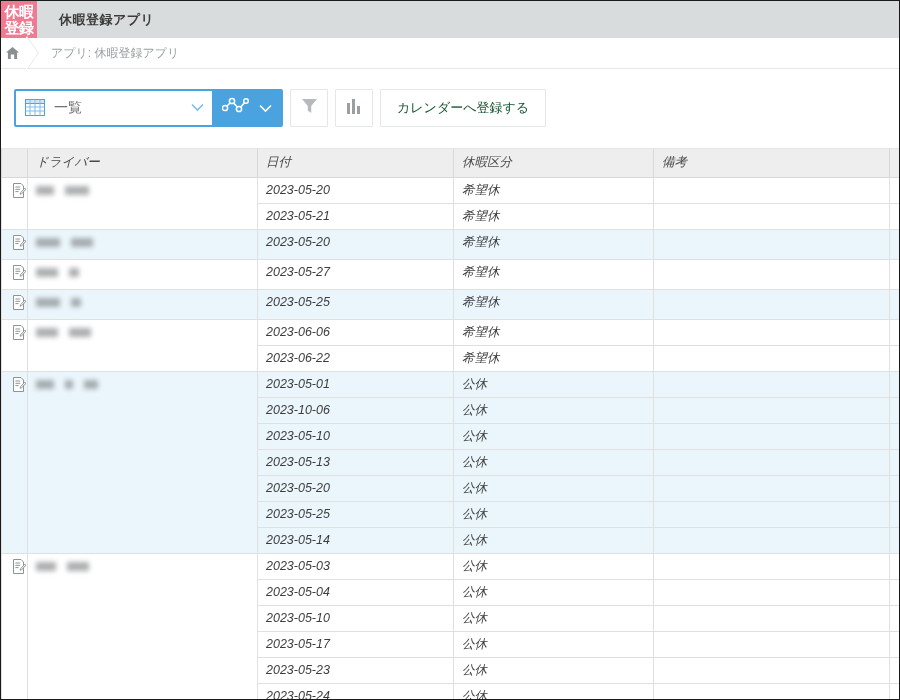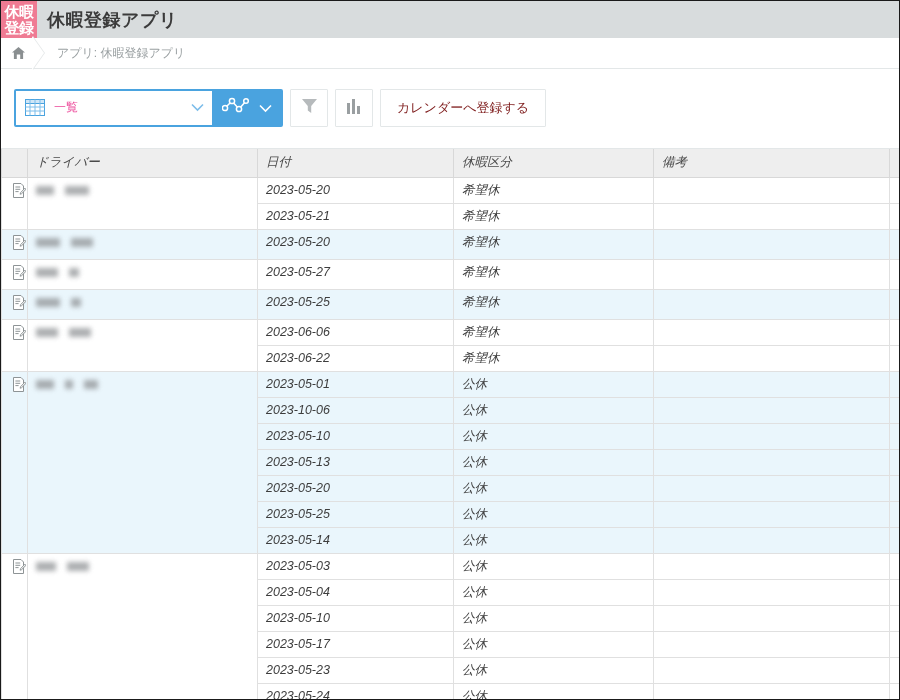--- a/index.html
+++ b/index.html
@@ -18,52 +18,52 @@
     background: #fff;
   }
 
   
   .app-header {
     height: 37px;
     background: #d8dcdd;
     display: flex;
     align-items: center;
     position: relative;
+    gap: 12px;
   }
   .app-icon {
     width: 36px; height: 37px;
     background: #ef7b93;
     color: #fff;
     display: flex;
     flex-direction: column;
     align-items: center;
     justify-content: center;
     line-height: 1.05;
     font-weight: bold;
     font-size: 15px;
     letter-spacing: -0.5px;
     flex: 0 0 auto;
   }
   .app-icon span { display: block; }
   .app-title {
     margin-left: 10px;
-    font-size: 18px;
+    font-size: 13px;
     font-weight: bold;
     color: #3b3b3b;
     letter-spacing: 0.5px;
   }
 
   
   .breadcrumb-bar {
     height: 31px;
     background: #fff;
     border-bottom: 1px solid #e3e7e8;
     display: flex;
     align-items: center;
-    padding-left: 6px;
   }
   .home-icon {
     width: 22px; height: 22px;
     display: flex; align-items: center; justify-content: center;
     color: #8a8f91;
   }
   .crumb-sep {
     width: 22px; height: 31px;
     position: relative;
     flex: 0 0 auto;
@@ -113,22 +113,22 @@
   .view-select {
     background: #fff;
     display: flex;
     align-items: center;
     width: 196px;
     padding: 0 8px 0 9px;
     cursor: pointer;
   }
   .grid-icon { flex: 0 0 auto; display:flex; align-items:center; }
   .view-label {
-    font-size: 12px;
-    color: #ec4899;
+    font-size: 14px;
+    color: #737373;
     margin-left: 9px;
     flex: 1 1 auto;
   }
   .chev { flex: 0 0 auto; display:flex; align-items:center; }
   .graph-btn {
     background: #4aa3df;
     display: flex;
     align-items: center;
     padding: 0 9px 0 10px;
     cursor: pointer;
@@ -144,21 +144,21 @@
     border-radius: 1px;
   }
   .text-btn {
     height: 38px;
     border: 1px solid #e3e7e8;
     background: #fff;
     margin-left: 7px;
     display: flex; align-items: center; justify-content: center;
     padding: 0 16px;
     font-size: 13px;
-    color: #7f1d1d;
+    color: #14532d;
     cursor: pointer;
     border-radius: 1px;
     white-space: nowrap;
   }
 
   
   .table-wrap {
     position: absolute;
     left: 0; right: 0;
     top: 147px; bottom: 0;

